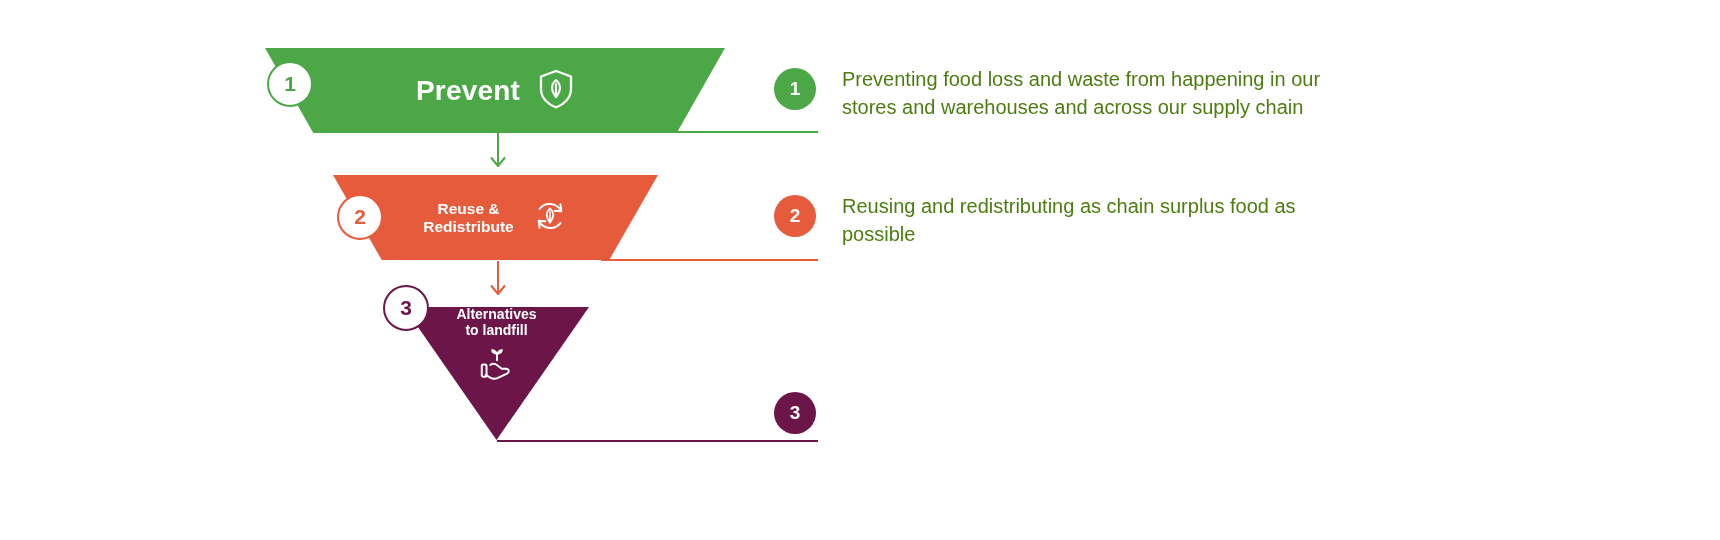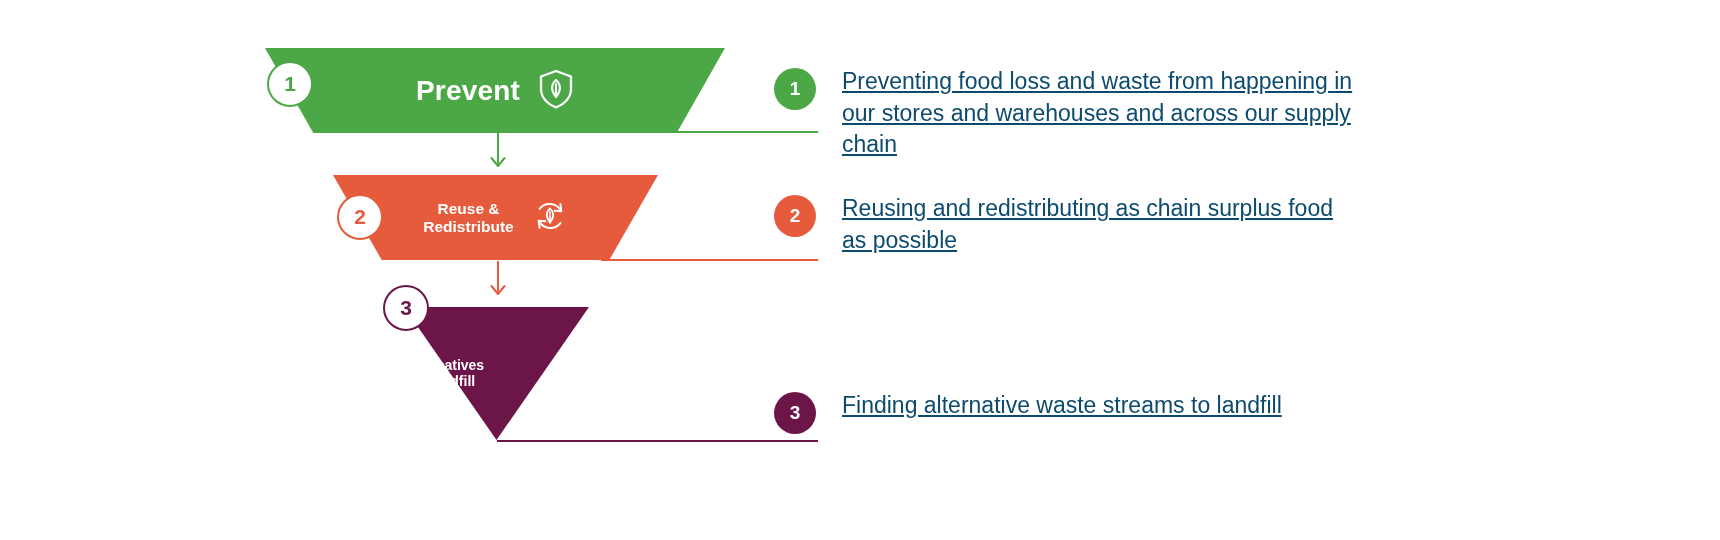--- a/index.html
+++ b/index.html
@@ -53,23 +53,24 @@
     position: absolute;
     inset: 0;
     display: flex;
     align-items: center;
     justify-content: center;
     gap: 18px;
     color: #ffffff;
     pointer-events: none;
   }
   #tier3 .tier-body {
+    flex-direction: column;
     gap: 2px;
     align-items: center;
-    justify-content: space-between;
+    justify-content: flex-start;
     padding-top: 0;
   }
 
   .tier-label {
     font-weight: bold;
     line-height: 1.12;
     white-space: pre-line;
     color: #ffffff;
   }
   #tier1 .tier-label { font-size: 28px; letter-spacing: .2px; }
@@ -136,25 +137,24 @@
     color: #ffffff;
     font-weight: bold;
     font-size: 19px;
     margin-top: 2px;
   }
   #desc1 .desc-badge { background: #4CA847; }
   #desc2 .desc-badge { background: #E55B3C; }
   #desc3 .desc-badge { background: #6B1548; }
 
   .desc-text {
-    font-size: 23px;
+    font-size: 20px;
     line-height: 1.38;
-    color: #0c4a6e;
+    color: #4d7c0f;
     max-width: 520px;
-    text-decoration: underline;
   }
 </style>
 </head>
 <body>
 
 <div id="stage">
 
   <div class="tier" id="tier1">
     <div class="tier-shape"></div>
     <div class="tier-body">
@@ -242,16 +242,15 @@
     <div class="desc-badge">
       <span>2</span>
     </div>
     <div class="desc-text">Reusing and redistributing as chain surplus food as possible</div>
   </div>
 
   <div class="desc-row" id="desc3">
     <div class="desc-badge">
       <span>3</span>
     </div>
-    <div class="desc-text">Finding alternative waste streams to landfill</div>
   </div>
 
 </div>
 
 </body></html>

